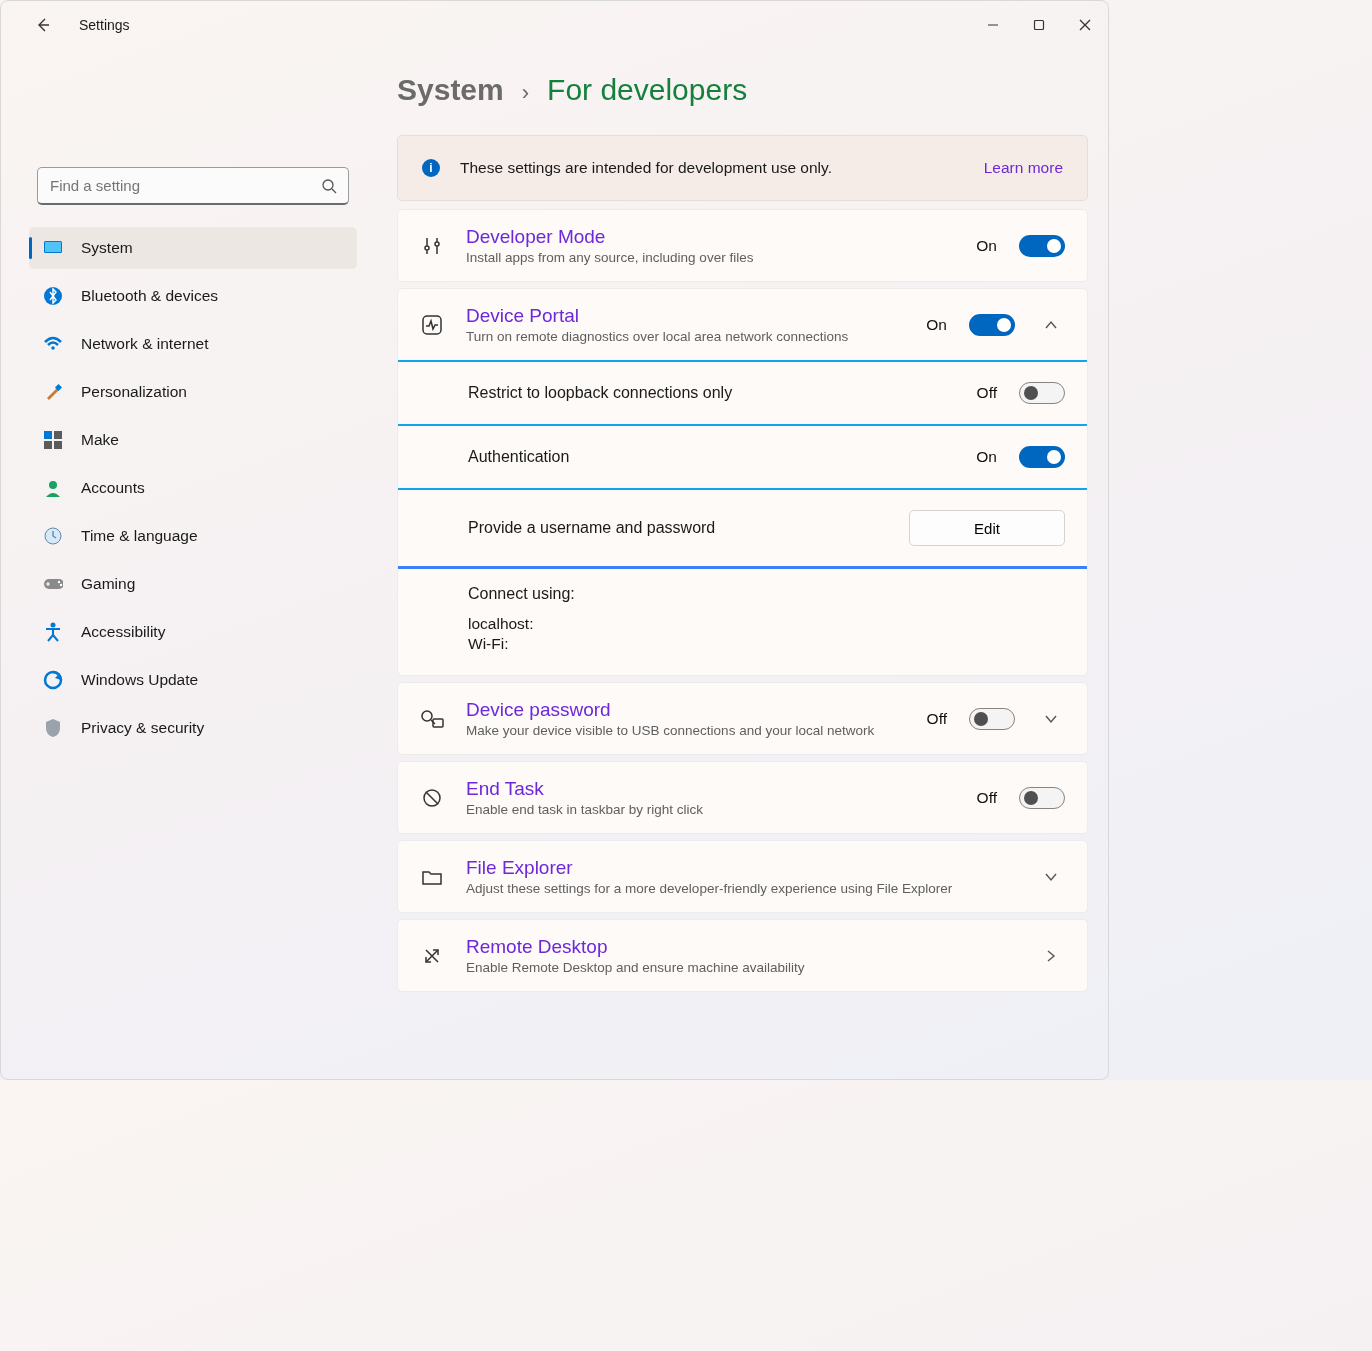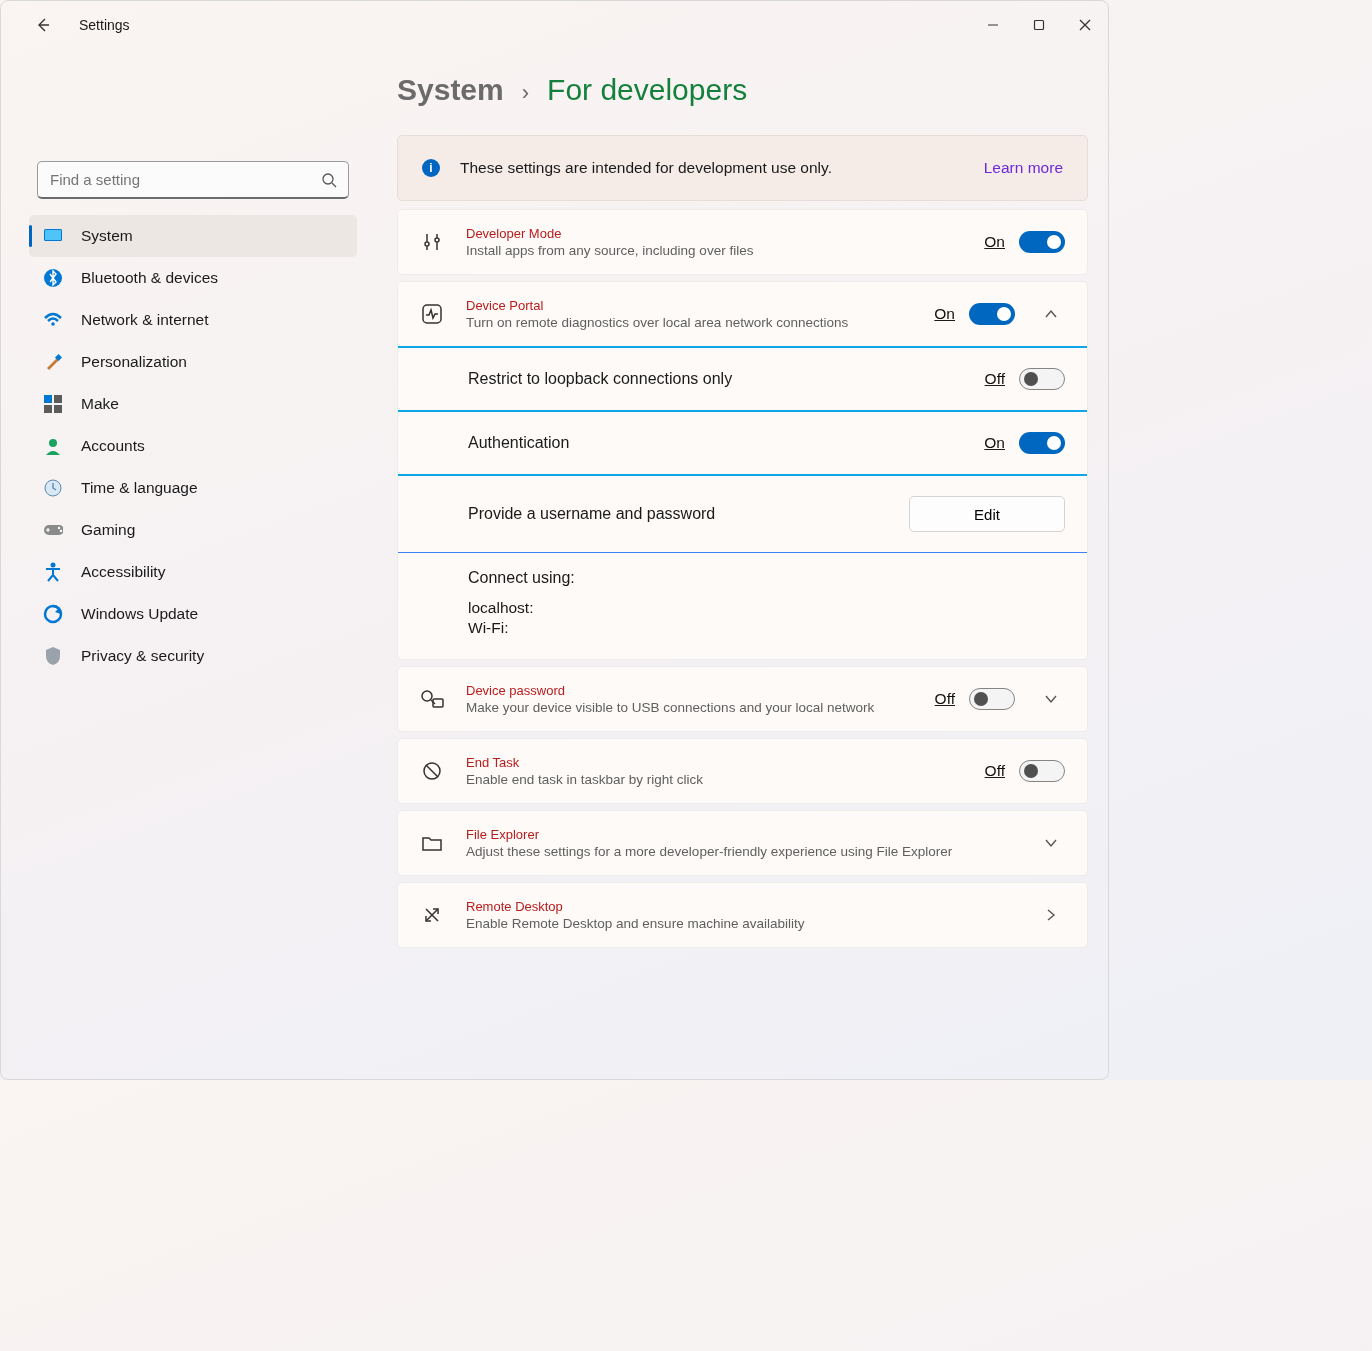--- a/index.html
+++ b/index.html
@@ -45,20 +45,21 @@
 .body {
   flex: 1;
   display: flex;
   overflow: hidden;
 }
 .sidebar {
   width: 360px;
   padding: 32px 16px 16px 16px;
   display: flex;
   flex-direction: column;
+  gap: 6px;
 }
 .profile-block { height: 72px; }
 .search {
   position: relative;
   margin: 8px 8px 16px 8px;
 }
 .search input {
   width: 100%;
   height: 38px;
   border: 1px solid #9b9b9b;
@@ -158,24 +159,24 @@
   align-items: center;
   padding: 16px 22px;
   gap: 22px;
 }
 .row-icon {
   width: 24px; height: 24px;
   display: flex; align-items: center; justify-content: center;
   color: #333;
 }
 .row-text { flex: 1; min-width: 0; }
-.row-title { font-size: 13px; color: #b91c1c; }
+.row-title { font-size: 19px; color: #6d28d9; }
 .row-sub { font-size: 13.5px; color: #5f5f5f; margin-top: 2px; }
 .toggle-wrap {
-  display: flex; align-items: center; gap: 14px; text-decoration: underline;
+  display: flex; align-items: center; gap: 22px;
 }
 .toggle-label { font-size: 15.5px; color: #111; }
 .toggle {
   width: 46px; height: 22px;
   border-radius: 11px;
   position: relative;
   border: none;
 }
 .toggle.on { background: #0067c0; }
 .toggle.off { background: #f4f4f4; border: 1px solid #848484; }
@@ -203,21 +204,21 @@
 .sub-title { flex: 1; font-size: 16px; }
 .edit-btn {
   width: 156px; height: 36px;
   border: 1px solid #d4d4d4;
   border-radius: 5px;
   background: #fdfdfd;
   font-size: 15px;
 }
 .connect-block {
   padding: 16px 22px 22px 70px;
-  border-top: 1px solid #3b82f6;
+  border-top: 3px solid #3b82f6;
 }
 .connect-block .hdr { font-size: 16px; margin-bottom: 12px; }
 .connect-block .line { font-size: 15.5px; margin-top: 2px; }
 .arrow-right {
   width: 28px; height: 28px;
   display: flex; align-items: center; justify-content: center;
   color: #555;
 }
 
 .main::-webkit-scrollbar { width: 6px; }

